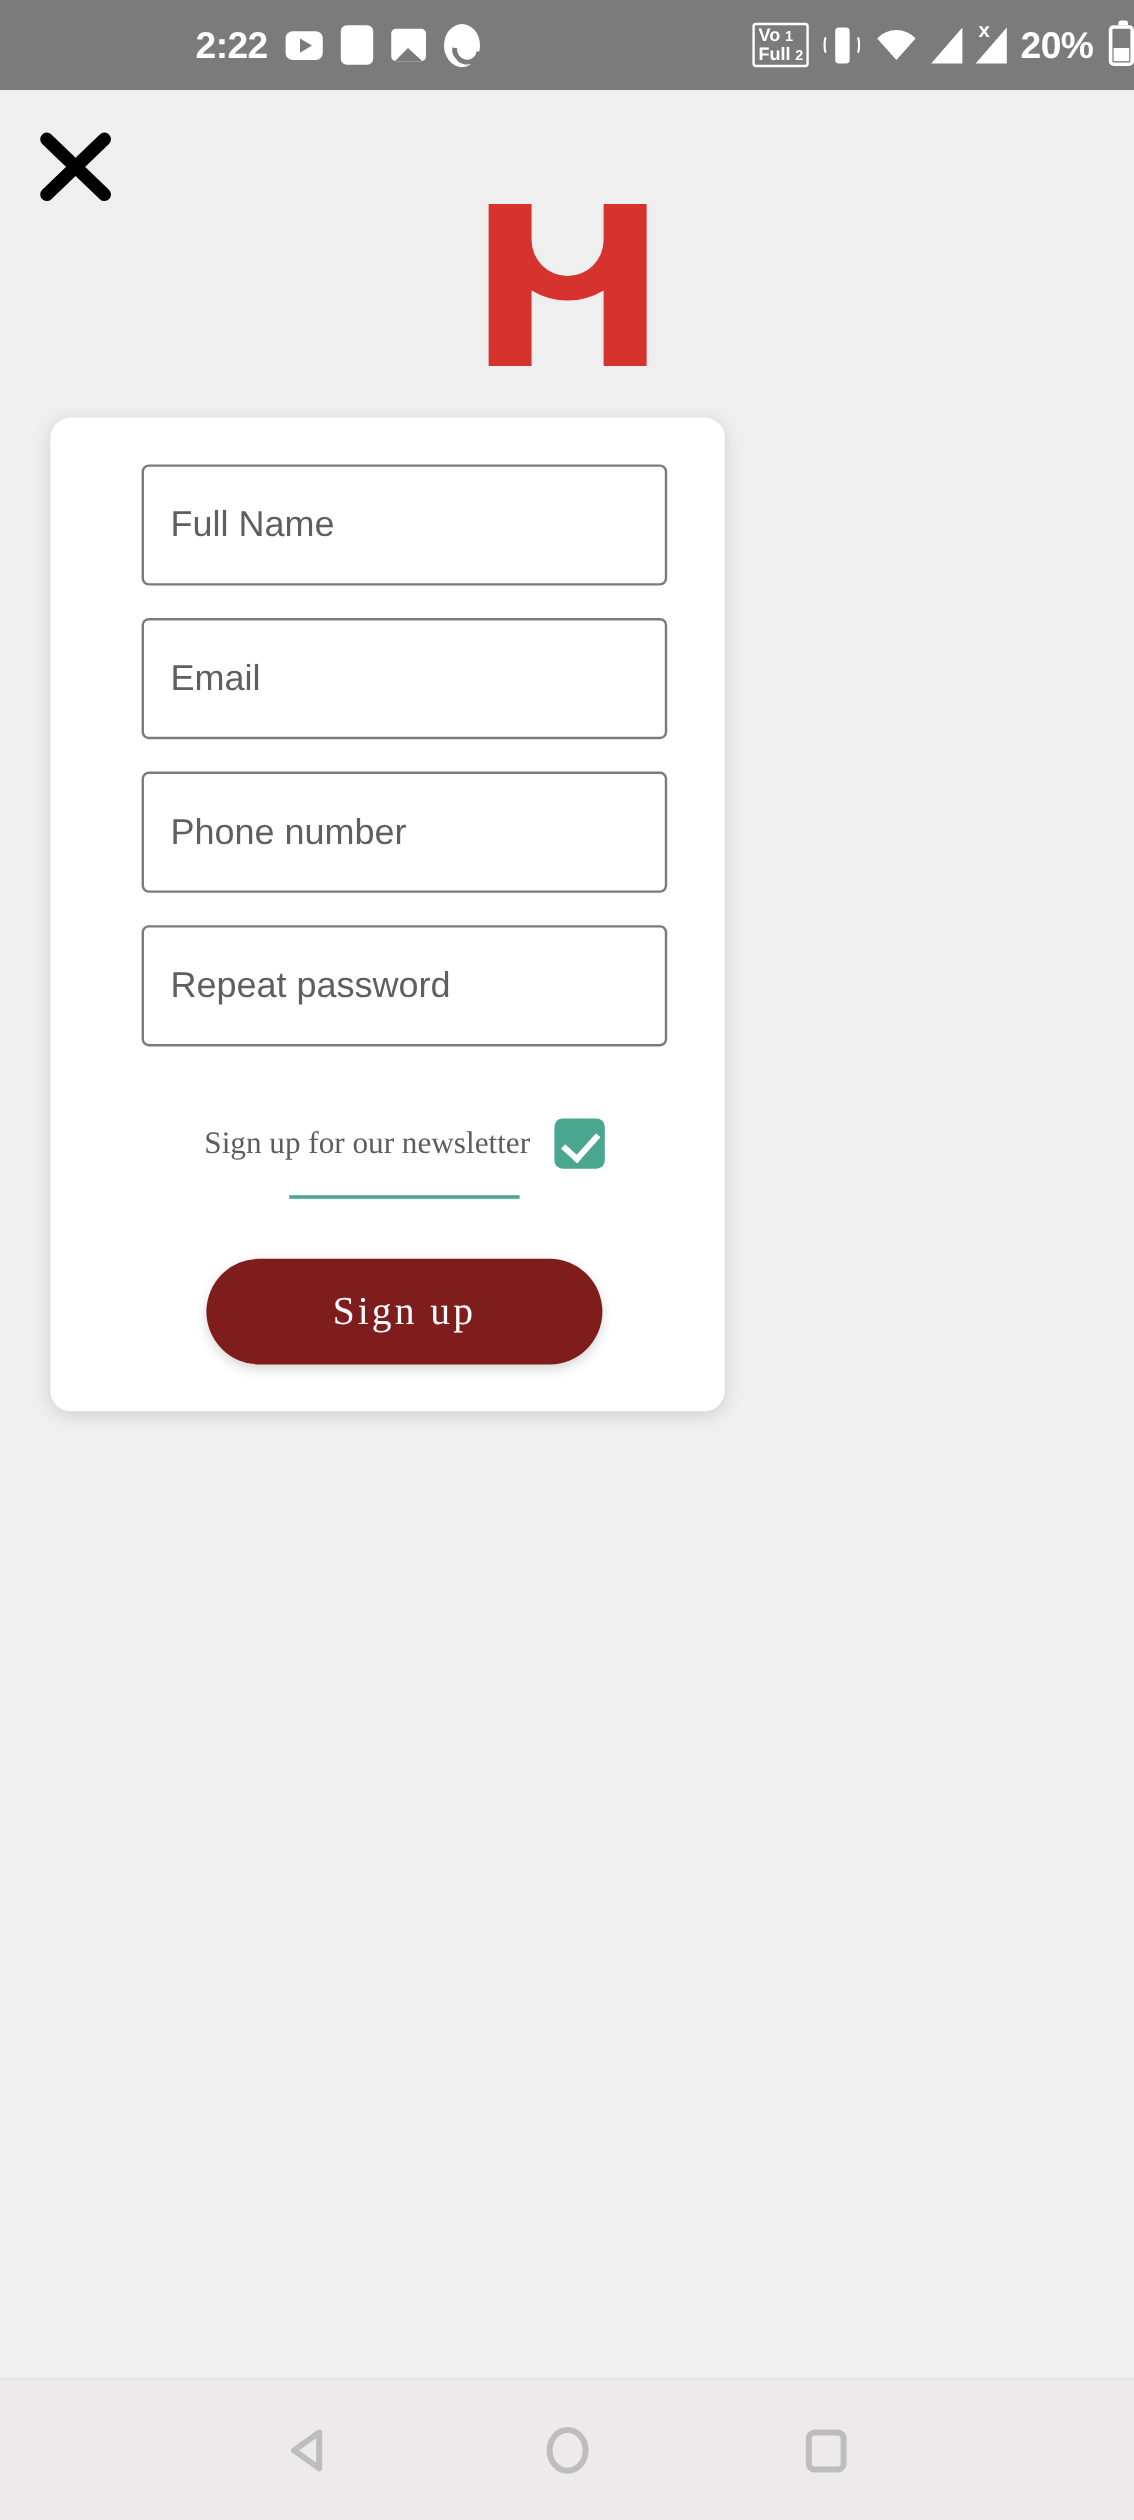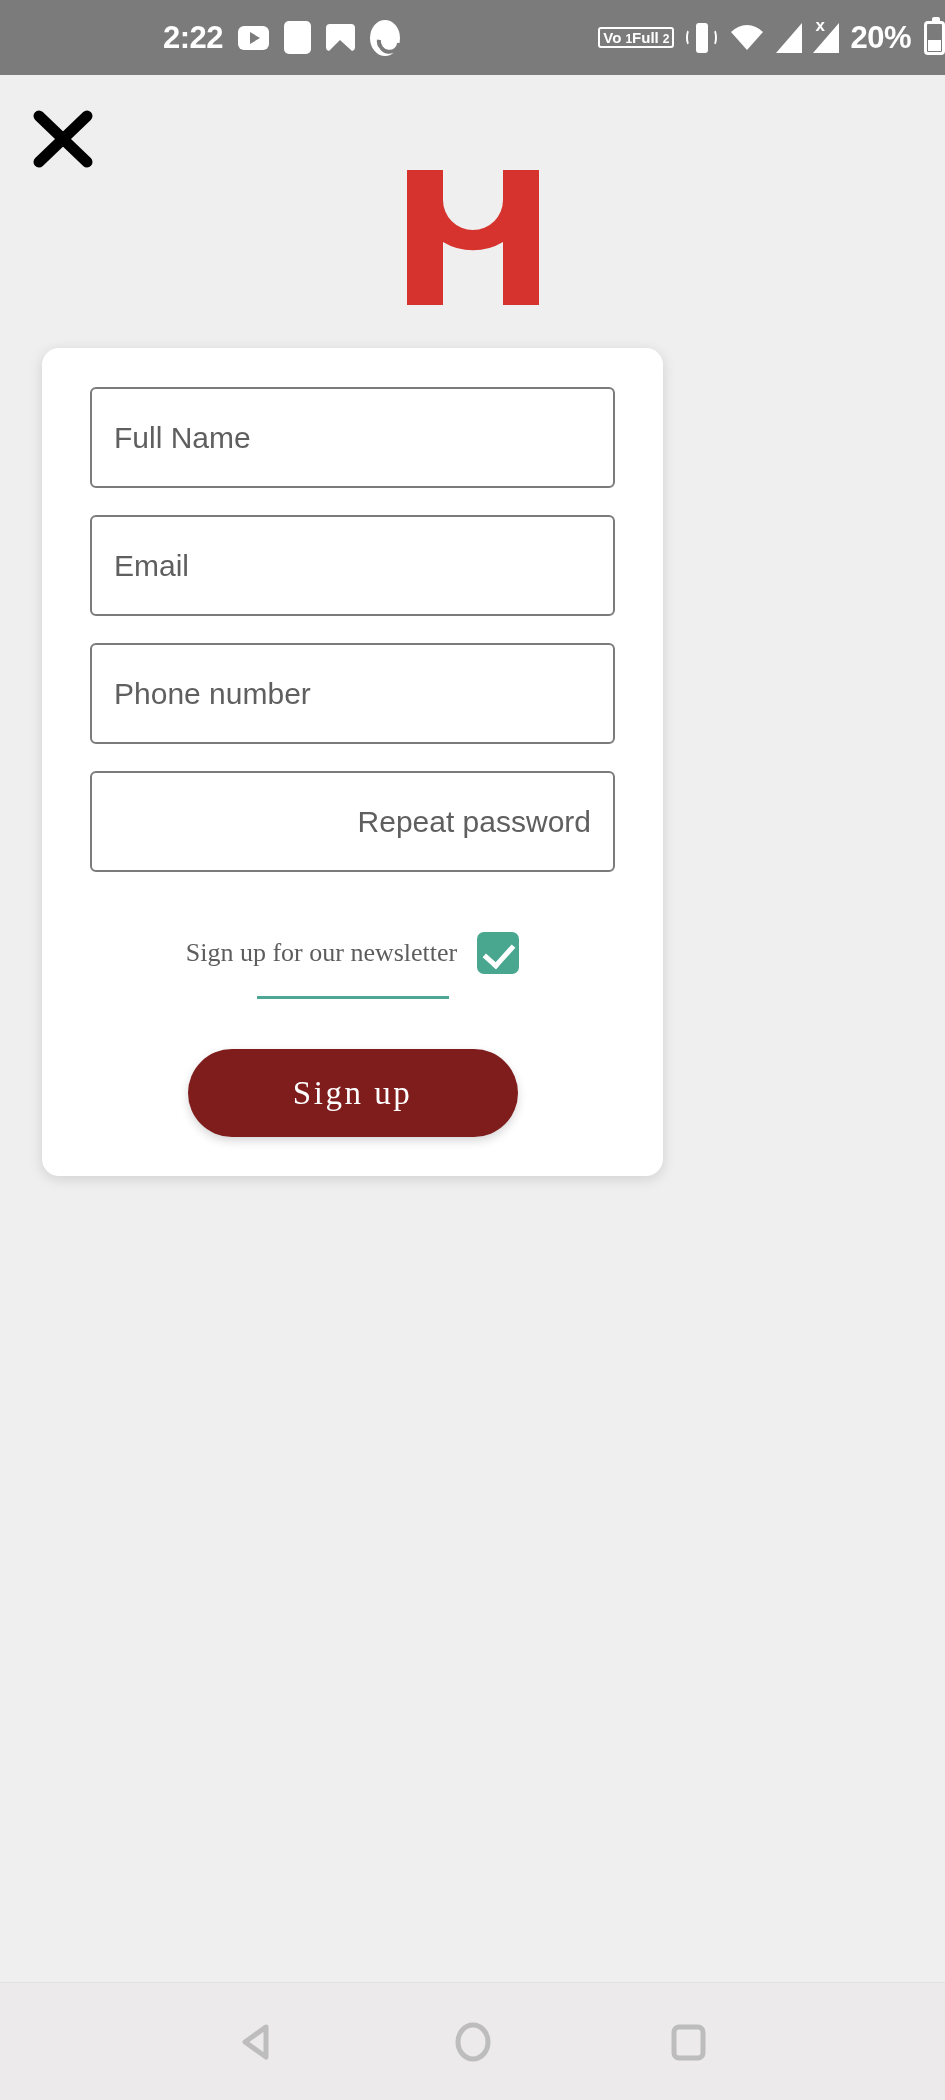--- a/index.html
+++ b/index.html
@@ -101,21 +101,21 @@
     border-top-color: transparent;
     border-right-color: transparent;
     transform: rotate(-38deg);
   }
 
   .icon-vowifi {
     border: 2px solid #ffffff;
     border-radius: 3px;
     padding: 1px 3px;
     display: flex;
-    flex-direction: row;
+    flex-direction: column;
     line-height: 1.02;
   }
   .vowifi-row {
     display: flex;
     align-items: baseline;
     gap: 4px;
     font-size: 15px;
     font-weight: bold;
     white-space: nowrap;
   }
@@ -205,43 +205,43 @@
     top: 170px; left: 0;
     width: 945px;
     display: flex;
     justify-content: center;
   }
 
   
   .card {
     position: absolute;
     left: 42px; top: 348px;
-    width: 621px;
+    width: 562px;
     background: #ffffff;
     border-radius: 17px;
     box-shadow: 0 3px 14px rgba(0,0,0,0.13);
-    padding: 39px 48px 39px 48px;
+    padding: 39px 48px 39px 76px;
   }
 
   .field {
     width: 100%;
     height: 101px;
     border: 2px solid #7b7b7b;
     border-radius: 6px;
     background: #ffffff;
     font-family: "Liberation Sans", sans-serif;
     font-size: 30px;
     color: #5a5a5a;
     padding: 0 22px;
     outline: none;
     display: block;
     margin-bottom: 27px;
   }
   .field::placeholder { color: #5f5f5f; opacity: 1; }
-  .field:last-of-type { margin-bottom: 16px; text-align: right; }
+  .field:last-of-type { margin-bottom: 16px; }
 
   
   .newsletter-block { margin-top: 60px; }
   .newsletter-row {
     display: flex;
     align-items: center;
     justify-content: center;
     gap: 20px;
   }
   .newsletter-label {

